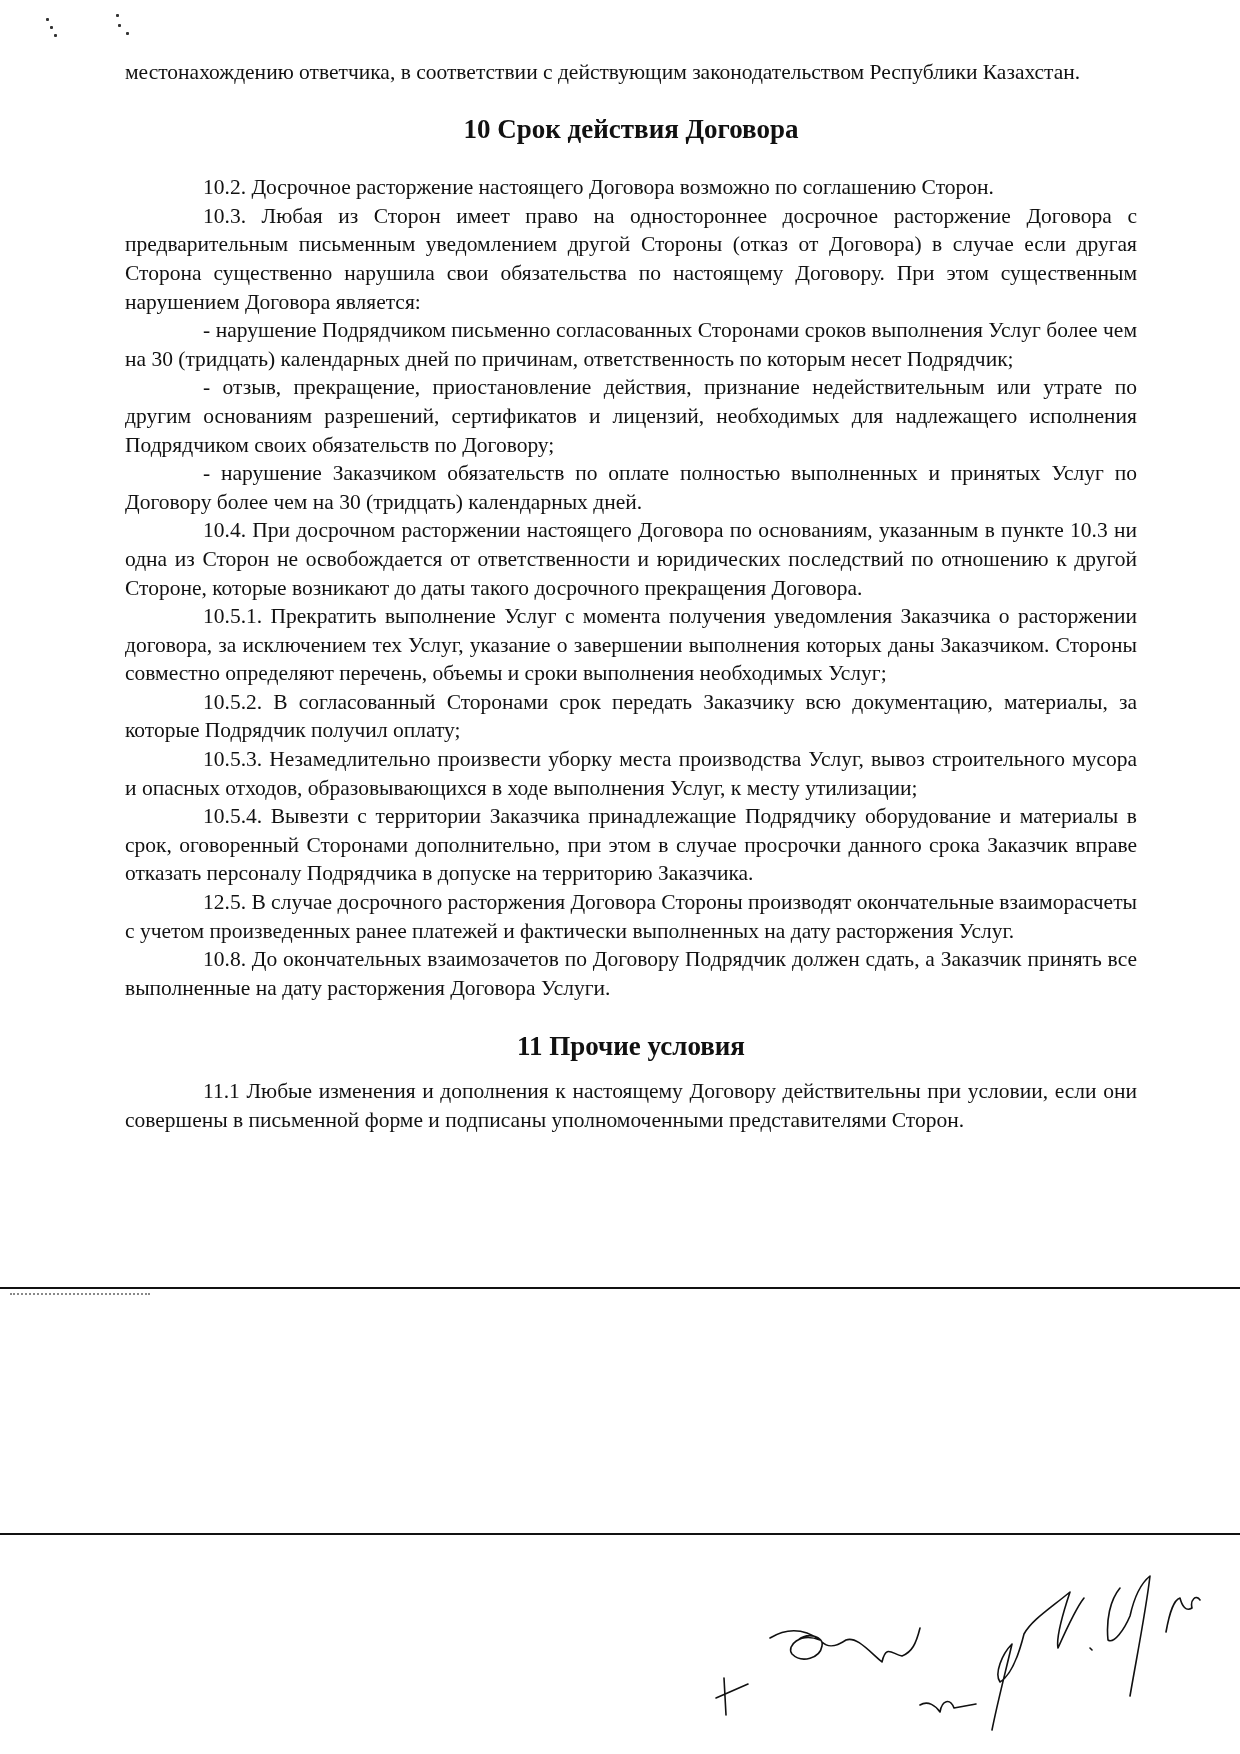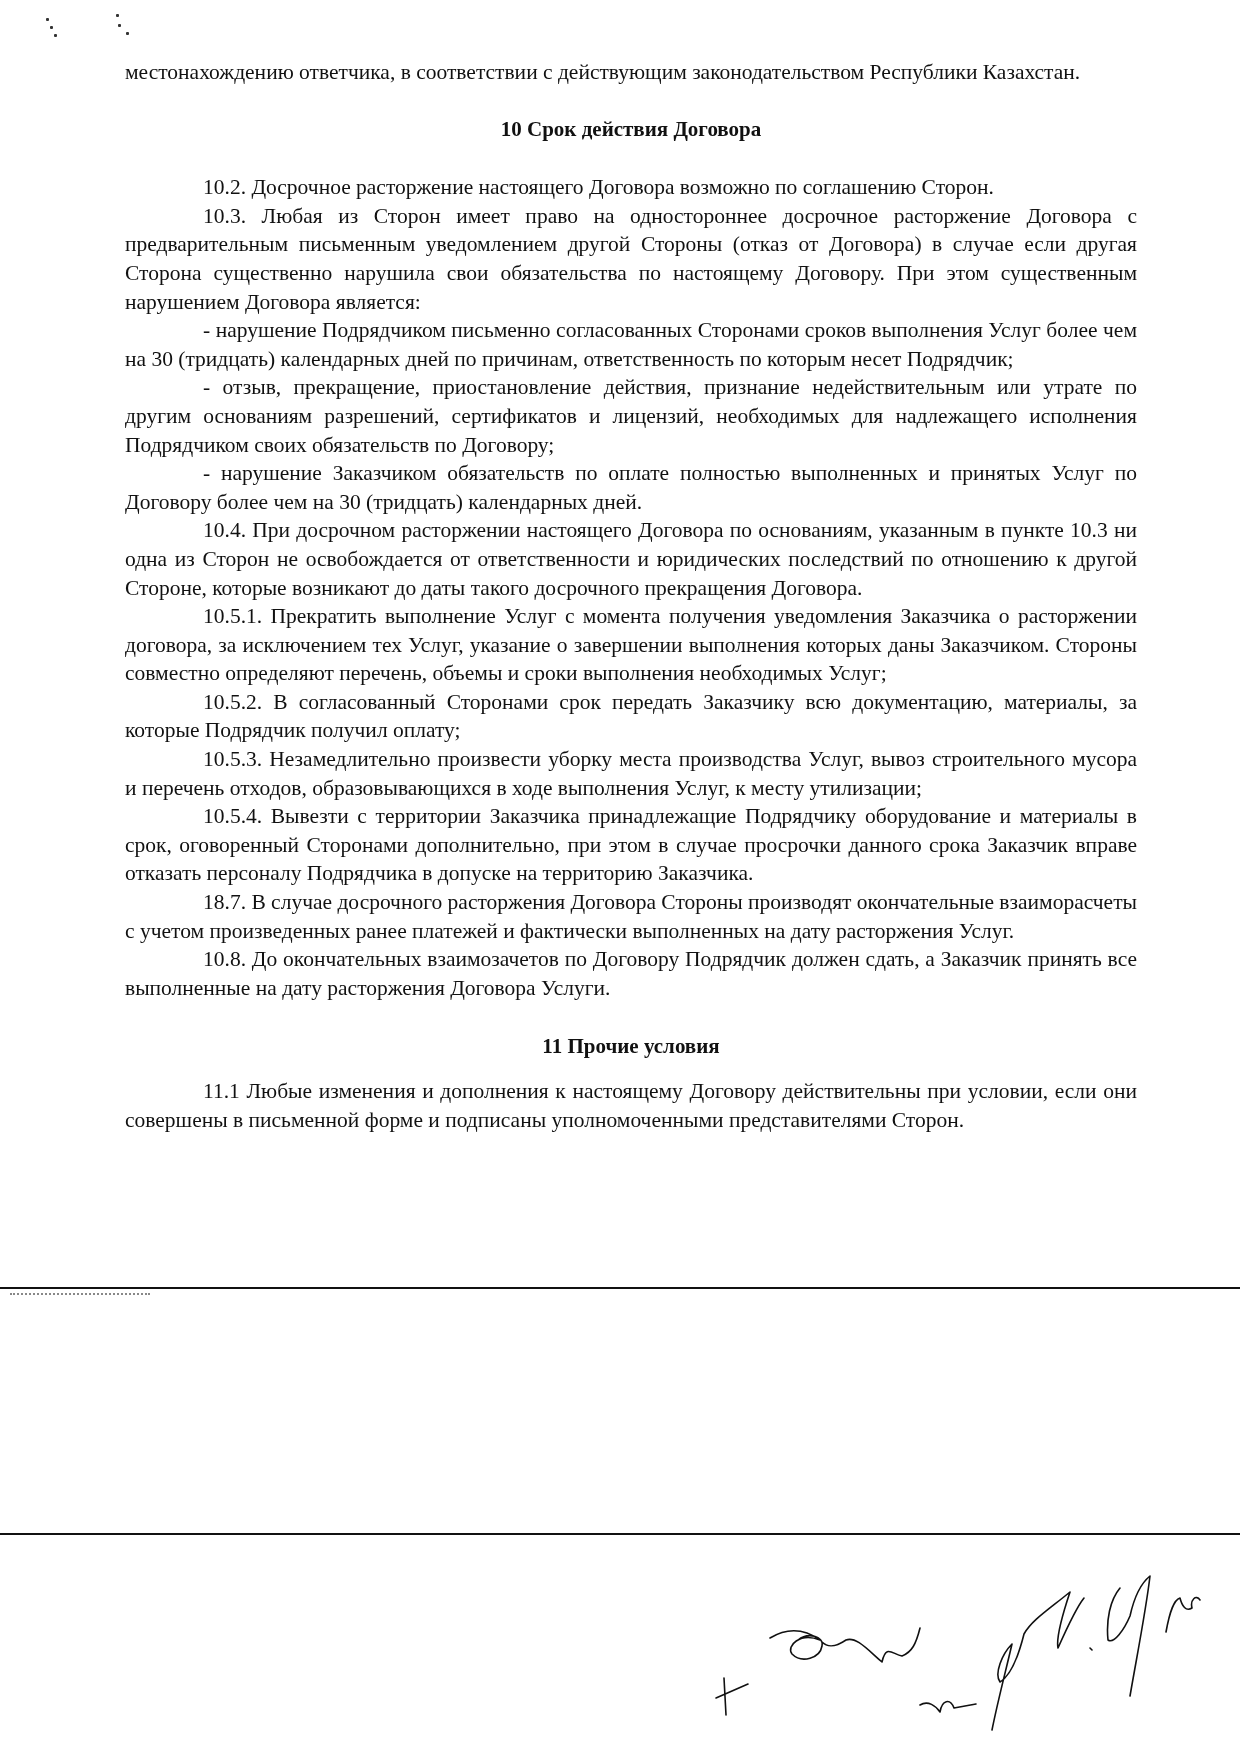--- a/index.html
+++ b/index.html
@@ -6,21 +6,21 @@
   body { width: 1240px; height: 1754px; position: relative; overflow: hidden;
          font-family: "Liberation Serif", "DejaVu Serif", serif; color: #111; }
   .page { position: absolute; left: 0; top: 0; width: 1204px; height: 1754px; }
   .specks { position: absolute; left: 20px; top: 12px; width: 120px; height: 30px; }
   .specks span { position: absolute; width: 3px; height: 3px; background: #333; border-radius: 1px; }
   .text { position: absolute; left: 125px; top: 58px; width: 1012px;
           font-size: 21.5px; line-height: 28.6px; text-align: justify; }
   .p { margin: 0; }
   .p.indent { text-indent: 78px; }
   .p.first { text-indent: 0; }
-  .h { text-align: center; font-weight: bold; margin: 28px 0 30px 0; font-size: 21px; }
+  .h { text-align: center; font-weight: bold; margin: 28px 0 30px 0; font-size: 27px; }
   .h.sec11 { margin: 30px 0 16px 0; }
   .rule { position: absolute; height: 1.5px; background: #111; }
   .rule1 { left: 0; width: 1240px; top: 1287px; }
   .rule2 { left: 0; width: 1240px; top: 1533px; }
   .dots { position: absolute; left: 10px; top: 1293px; width: 140px; height: 6px;
           border-top: 2px dotted #888; }
   .sig { position: absolute; left: 680px; top: 1560px; width: 560px; height: 194px; }
 </style>
 </head>
 <body>
@@ -46,23 +46,23 @@
     <div class="h">10  Срок действия Договора</div>
 
     <p class="p indent">10.2. Досрочное расторжение настоящего Договора возможно по соглашению Сторон.</p>
     <p class="p indent">10.3. Любая из Сторон имеет право на одностороннее досрочное расторжение Договора с предварительным письменным уведомлением другой Стороны (отказ от Договора) в случае если другая Сторона существенно нарушила свои обязательства по настоящему Договору. При этом существенным нарушением Договора является:</p>
     <p class="p indent">- нарушение Подрядчиком письменно согласованных Сторонами сроков выполнения Услуг более чем на 30 (тридцать) календарных дней по причинам, ответственность по которым несет Подрядчик;</p>
     <p class="p indent">- отзыв, прекращение, приостановление действия, признание недействительным или утрате по другим основаниям разрешений, сертификатов и лицензий, необходимых для надлежащего исполнения Подрядчиком своих обязательств по Договору;</p>
     <p class="p indent">- нарушение Заказчиком обязательств по оплате полностью выполненных и принятых Услуг по Договору более чем на 30 (тридцать) календарных дней.</p>
     <p class="p indent">10.4. При досрочном расторжении настоящего Договора по основаниям, указанным в пункте 10.3 ни одна из Сторон не освобождается от ответственности и юридических последствий по отношению к другой Стороне, которые возникают до даты такого досрочного прекращения Договора.</p>
     <p class="p indent">10.5.1. Прекратить выполнение Услуг с момента получения уведомления Заказчика о расторжении договора, за исключением тех Услуг, указание о завершении выполнения которых даны Заказчиком. Стороны совместно определяют перечень, объемы и сроки выполнения необходимых Услуг;</p>
     <p class="p indent">10.5.2. В согласованный Сторонами срок передать Заказчику всю документацию, материалы, за которые Подрядчик получил оплату;</p>
-    <p class="p indent">10.5.3. Незамедлительно произвести уборку места производства Услуг, вывоз строительного мусора и перечень отходов, образовывающихся в ходе выполнения Услуг, к месту утилизации;</p>
+    <p class="p indent">10.5.3. Незамедлительно произвести уборку места производства Услуг, вывоз строительного мусора и опасных отходов, образовывающихся в ходе выполнения Услуг, к месту утилизации;</p>
     <p class="p indent">10.5.4. Вывезти с территории Заказчика принадлежащие Подрядчику оборудование и материалы в срок, оговоренный Сторонами дополнительно, при этом в случае просрочки данного срока Заказчик вправе отказать персоналу Подрядчика в допуске на территорию Заказчика.</p>
-    <p class="p indent">18.7. В случае досрочного расторжения Договора Стороны производят окончательные взаиморасчеты с учетом произведенных ранее платежей и фактически выполненных на дату расторжения Услуг.</p>
+    <p class="p indent">12.5. В случае досрочного расторжения Договора Стороны производят окончательные взаиморасчеты с учетом произведенных ранее платежей и фактически выполненных на дату расторжения Услуг.</p>
     <p class="p indent">10.8. До окончательных взаимозачетов по Договору Подрядчик должен сдать, а Заказчик принять все выполненные на дату расторжения Договора Услуги.</p>
 
     <div class="h sec11">11  Прочие условия</div>
 
     <p class="p indent">11.1   Любые изменения и дополнения к настоящему Договору действительны при условии, если они совершены в письменной форме и подписаны уполномоченными представителями Сторон.</p>
   </div>
 
   <svg class="sig" viewBox="0 0 560 194">
     <g fill="none" stroke="#111" stroke-width="1.6" stroke-linecap="round" stroke-linejoin="round">
       <path d="M44 118 L46 155 M36 138 L68 124"></path>

